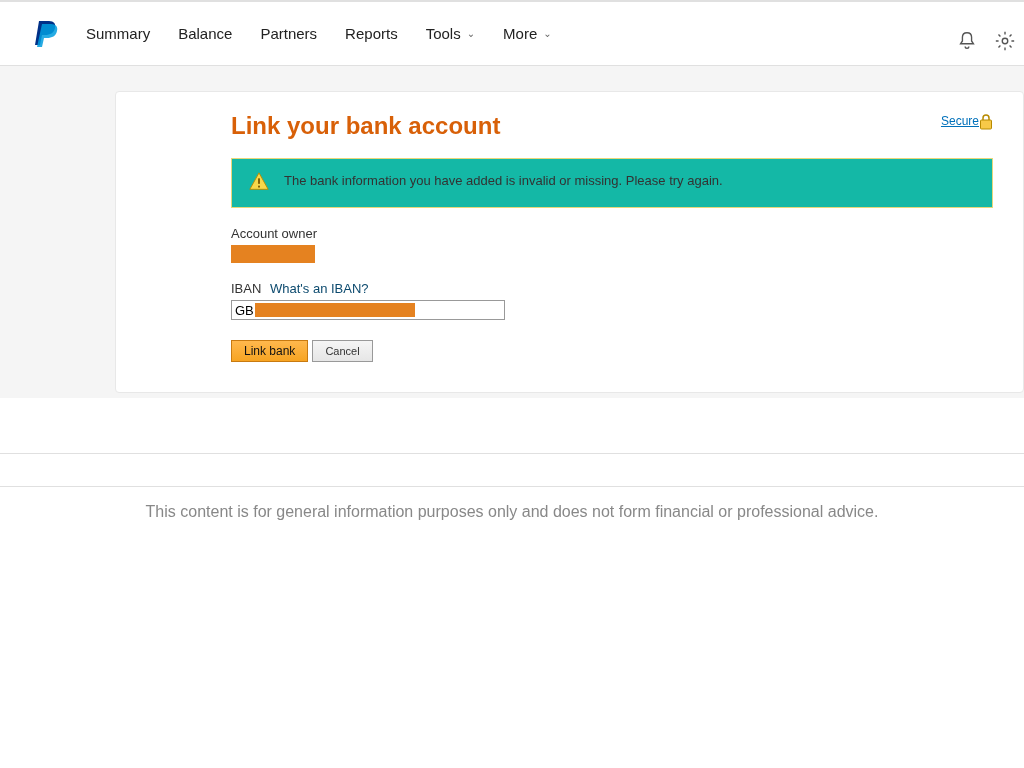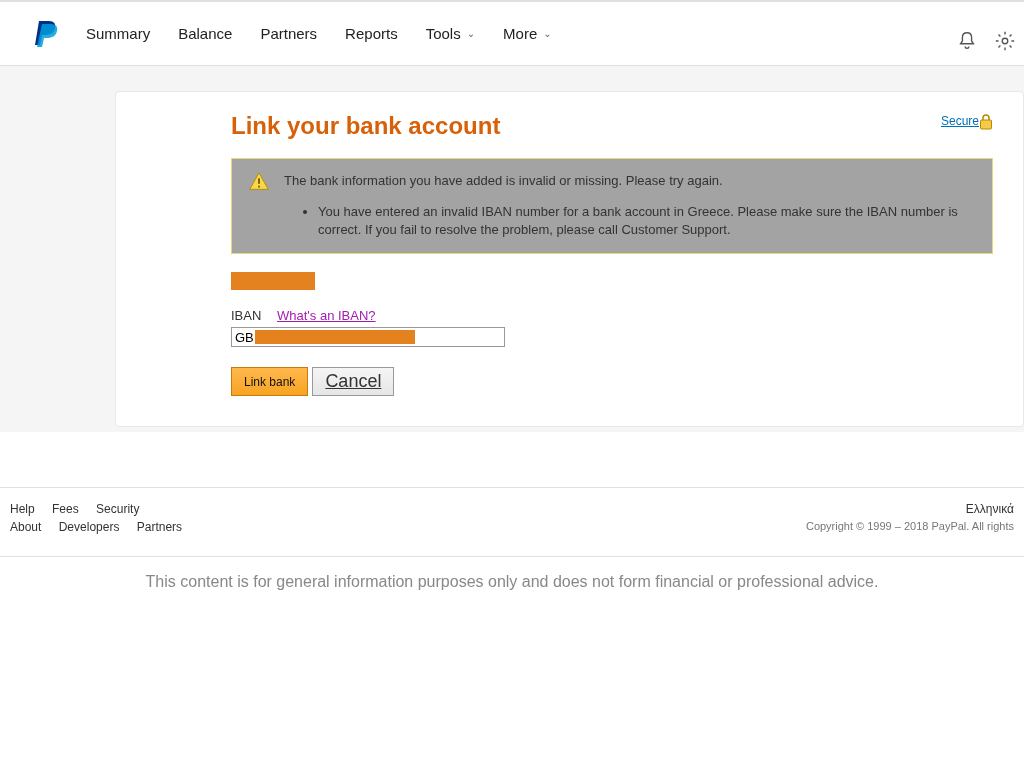--- a/index.html
+++ b/index.html
@@ -9,37 +9,37 @@
   .nav { display: flex; gap: 28px; font-size: 15px; color: #222; }
   .nav-item { cursor: pointer; display: flex; align-items: center; gap: 6px; }
   .nav-item .chev { font-size: 10px; color: #666; }
   .topbar-right { position: absolute; right: 8px; top: 0; height: 78px; display: flex; align-items: center; gap: 16px; }
   .page-bg { background: #f5f5f5; padding-bottom: 30px; }
   .card { background: #fff; margin: 0 0 0 115px; width: 909px; border: 1px solid #e8e8e8; border-radius: 4px; padding: 20px 0 30px 0; position: relative; top: 25px; }
   .card-inner { padding: 0 30px 0 115px; }
   .card-title { color: #d86008; font-size: 24px; font-weight: bold; margin-bottom: 18px; }
   .secure-wrap { position: absolute; right: 30px; top: 22px; display: flex; }
   .secure-link { color: #0070ba; text-decoration: underline; font-size: 12px; }
-  .alert { background: #a3a3a3; border: 1px solid #e7d77a; padding: 12px 16px 14px 16px; margin-bottom: 18px; margin-right: 0; }
+  .alert { background: #14b8a6; border: 1px solid #e7d77a; padding: 12px 16px 14px 16px; margin-bottom: 18px; margin-right: 0; }
   .alert-top { display: flex; align-items: flex-start; gap: 14px; }
   .alert-msg { font-size: 13px; color: #333; padding-top: 2px; }
   .alert ul { margin: 10px 0 0 70px; padding: 0; }
   .alert li { font-size: 13px; color: #333; line-height: 1.4; }
   .body-text { font-size: 13px; color: #333; margin-bottom: 14px; line-height: 1.4; }
   .field-label { font-size: 13px; color: #333; }
   .owner-block { margin-bottom: 18px; }
   .redact-bar { background: #e58220; height: 18px; width: 84px; margin-top: 4px; }
   .iban-row { margin-bottom: 4px; }
-  .iban-help { color: #a21caf; text-decoration: underline; margin-left: 12px; cursor: pointer; }
+  .iban-help { color: #0c4a6e; margin-left: 5px; cursor: pointer; }
   .iban-input-wrap { position: relative; width: 274px; }
   .iban-input { width: 274px; height: 20px; border: 1px solid #999; font-size: 13px; padding: 1px 3px; background: #fff; }
   .iban-redact { position: absolute; left: 24px; top: 3px; height: 14px; width: 160px; background: #e58220; }
   .btn-row { margin-top: 20px; display: flex; gap: 4px; }
   .btn-primary { background: linear-gradient(#ffb84d,#f7a422); border: 1px solid #c87a10; color: #111; font-size: 12px; padding: 3px 12px; cursor: pointer; }
-  .btn-secondary { background: linear-gradient(#f5f5f5,#e6e6e6); border: 1px solid #999; color: #333; font-size: 18px; padding: 3px 12px; cursor: pointer; text-decoration: underline; }
+  .btn-secondary { background: linear-gradient(#f5f5f5,#e6e6e6); border: 1px solid #999; color: #333; font-size: 11px; padding: 3px 12px; cursor: pointer; }
   .footer-sep-top { border-top: 1px solid #e0e0e0; margin-top: 55px; }
   .footer { padding: 14px 10px 10px 10px; display: flex; justify-content: space-between; align-items: flex-start; }
   .footer-links { font-size: 12px; color: #333; }
   .footer-links .row { margin-bottom: 4px; }
   .footer-links a { color: #333; text-decoration: none; margin-right: 14px; cursor: pointer; }
   .footer-right { text-align: right; font-size: 12px; }
   .footer-lang { color: #333; margin-bottom: 4px; }
   .footer-copy { color: #777; font-size: 11px; }
   .footer-sep-bot { border-top: 1px solid #e0e0e0; margin: 8px 0 16px 0; }
   .disclaimer { text-align: center; color: #888; font-size: 16px; }
@@ -111,27 +111,25 @@
         <div class="alert-top">
           <span>
             <svg width="22" height="22" viewBox="0 0 24 24">
               <path d="M12 2 L22 20 H2 Z" fill="#f7d84b" stroke="#b78a00"></path>
               <rect x="11" y="8" width="2" height="6" fill="#7a5a00"></rect>
               <rect x="11" y="16" width="2" height="2" fill="#7a5a00"></rect>
             </svg>
           </span>
           <span class="alert-msg">The bank information you have added is invalid or missing. Please try again.</span>
         </div>
-        <ul>
-          <li>You have entered an invalid IBAN number for a bank account in Greece. Please make sure the IBAN number is correct. If you fail to resolve the problem, please call Customer Support.</li>
-        </ul>
       </div>
 
 
       <div class="owner-block">
+        <div class="field-label">Account owner</div>
         <div class="redact-bar"></div>
       </div>
 
       <div class="iban-row">
         <span class="field-label">IBAN</span>
         <a class="iban-help">What's an IBAN?</a>
       </div>
       <div class="iban-input-wrap">
         <input class="iban-input" type="text" value="GB" style="">
         <div class="iban-redact"></div>
@@ -140,31 +138,15 @@
       <div class="btn-row">
         <button class="btn-primary">Link bank</button>
         <button class="btn-secondary">Cancel</button>
       </div>
     </div>
   </div>
 </div>
 
 <div class="footer-sep-top"></div>
 <div class="footer">
-  <div class="footer-links">
-    <div class="row">
-      <a>Help</a>
-      <a>Fees</a>
-      <a>Security</a>
-    </div>
-    <div class="row">
-      <a>About</a>
-      <a>Developers</a>
-      <a>Partners</a>
-    </div>
-  </div>
-  <div class="footer-right">
-    <div class="footer-lang">Ελληνικά</div>
-    <div class="footer-copy">Copyright © 1999 – 2018 PayPal. All rights</div>
-  </div>
 </div>
 <div class="footer-sep-bot"></div>
 <div class="disclaimer">This content is for general information purposes only and does not form financial or professional advice.</div>
 
 </body></html>

